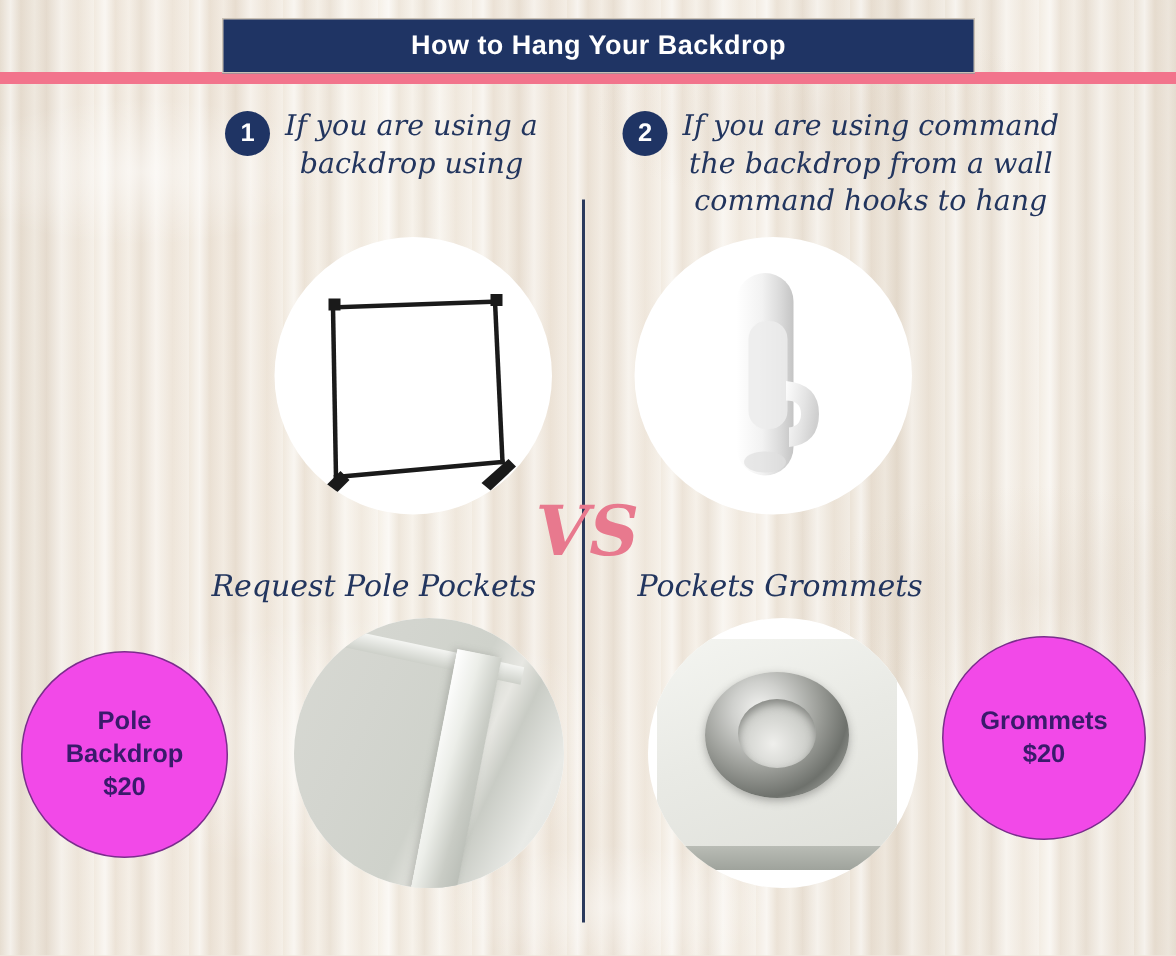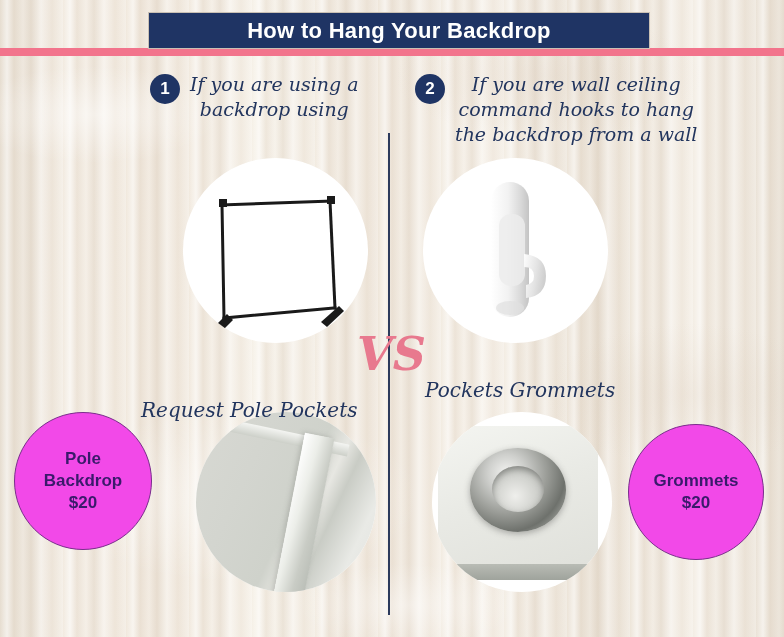--- a/index.html
+++ b/index.html
@@ -34,21 +34,21 @@
   }
 
   
   .banner{
     position:absolute;left:148px;top:12px;width:500px;height:35px;
     background:#1f3464;border:1px solid #c9c0b4;
     display:flex;align-items:center;justify-content:center;
     z-index:6;
   }
   .banner-title{
-    color:#ffffff;font-size:22px;font-weight:700;letter-spacing:.3px;
+    color:#ffffff;font-size:18px;font-weight:700;letter-spacing:.3px;
     font-family:"Liberation Sans",sans-serif;white-space:nowrap;
   }
   .pinkbar{
     position:absolute;left:0;top:48px;width:784px;height:8px;
     background:#f2748c;z-index:5;
   }
 
   
   .divider{
     position:absolute;left:388px;top:133px;width:2px;height:482px;
@@ -133,33 +133,33 @@
     position:absolute;left:352px;top:331px;width:74px;text-align:right;
     color:#e8798e;font-size:46px;font-style:italic;font-weight:700;
     font-family:"DejaVu Serif",serif;z-index:7;line-height:46px;
   }
 
   
   .req{
     position:absolute;color:#22355e;font-size:20px;
     font-family:"DejaVu Serif",serif;font-style:italic;z-index:4;white-space:nowrap;
   }
-  .req-left{left:141px;top:398px;}
+  .req-left{left:141px;top:378px;}
   .req-right{left:425px;top:378px;}
 
   
   .badge{
     position:absolute;border-radius:50%;
     background:#f249e8;border:1px solid #7a2d8c;
     display:flex;flex-direction:column;align-items:center;justify-content:center;
     color:#3a1a6b;font-weight:700;font-size:17px;line-height:22px;
     font-family:"Liberation Sans",sans-serif;text-align:center;z-index:8;
   }
   .badge span{display:block;}
-  .badge-left{left:14px;top:412px;width:136px;height:136px;}
+  .badge-left{left:14px;top:434px;width:136px;height:136px;}
   .badge-right{left:628px;top:424px;width:134px;height:134px;}
 </style>
 </head>
 <body>
 
 <div id="stage">
 
   <div class="banner">
     <div class="banner-title">How to Hang Your Backdrop</div>
   </div>
@@ -171,23 +171,23 @@
     <div class="num-circle">1</div>
     <div class="step-text">
       <span>If you are using a</span>
       <span>backdrop using</span>
     </div>
   </div>
 
   <div class="step step-2">
     <div class="num-circle">2</div>
     <div class="step-text">
-      <span>If you are wall ceiling</span>
+      <span>If you are using command</span>
+      <span>the backdrop from a wall</span>
       <span>command hooks to hang</span>
-      <span>the backdrop from a wall</span>
     </div>
   </div>
 
   <div class="circ circ-stand">
     <div class="stand-wrap">
       <svg class="stand-svg" width="185" height="185" viewBox="0 0 185 185">
         <g stroke="#1a1a1a" stroke-width="3" fill="none" stroke-linecap="square">
           <line x1="38" y1="47" x2="148" y2="43"></line>
           <line x1="39" y1="47" x2="41" y2="160"></line>
           <line x1="147" y1="43" x2="152" y2="150"></line>

